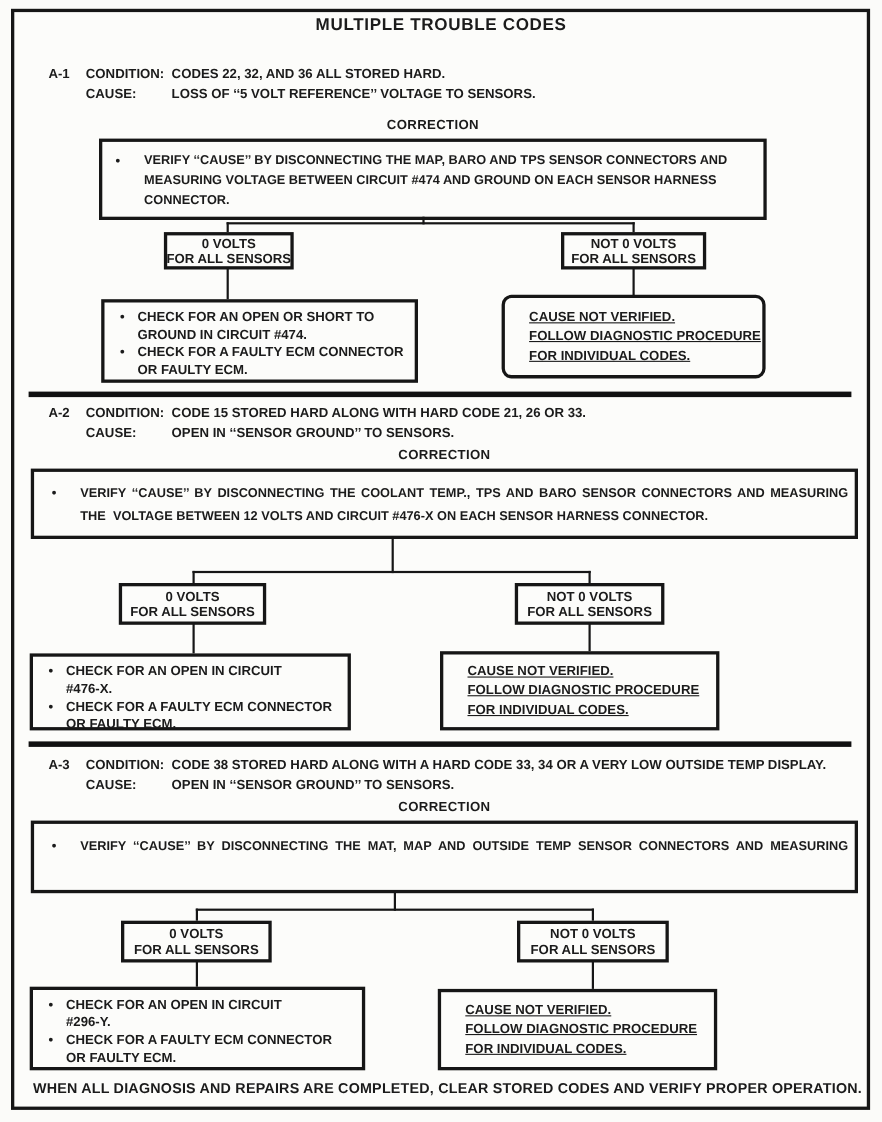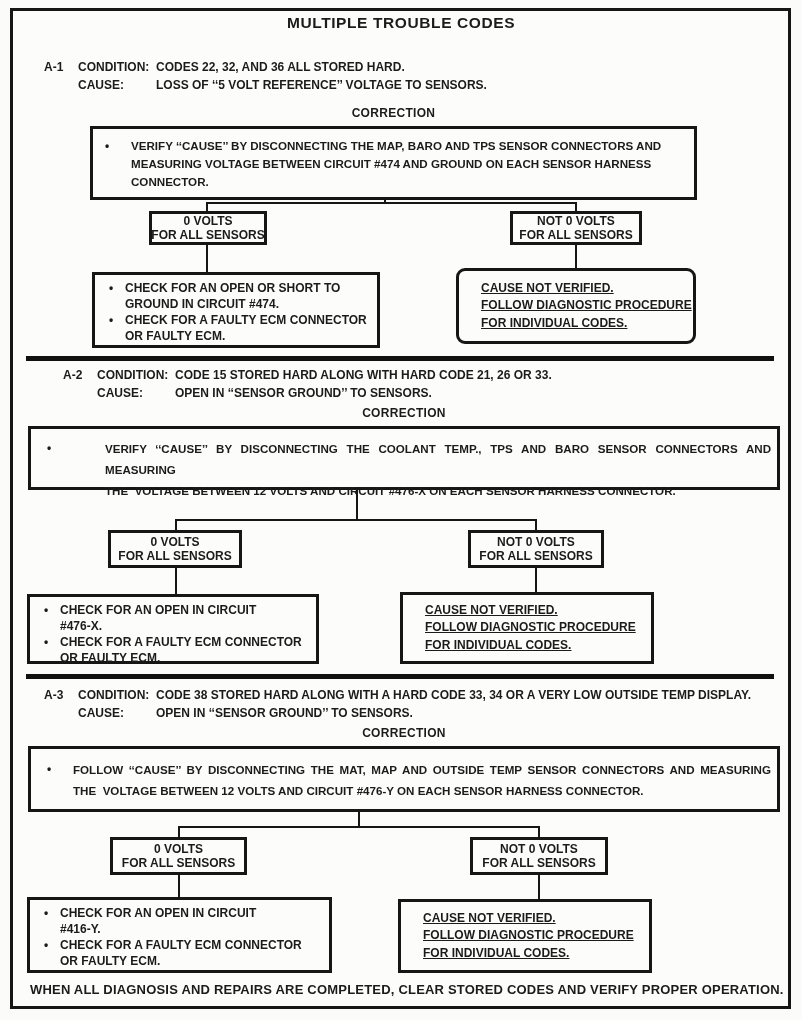--- a/index.html
+++ b/index.html
@@ -114,33 +114,33 @@
   <div class="obox oright rnd" style="left:456px;top:268px;width:240px;height:76px;">
     <span class="ln">CAUSE NOT VERIFIED.</span>
     <span class="ln">FOLLOW DIAGNOSTIC PROCEDURE</span>
     <span class="ln">FOR INDIVIDUAL CODES.</span>
   </div>
 
   <div class="divider" style="left:26px;top:356px;width:748px;"></div>
 </div>
 
 <div>
-  <div class="hdr" style="left:44px;top:368px;margin-left:19px;">
+  <div class="hdr" style="left:44px;top:368px;">
     <span>A-2</span>
     <span>CONDITION:</span>
     <span>CODE 15 STORED HARD ALONG WITH HARD CODE 21, 26 OR 33.</span>
     <span></span>
     <span>CAUSE:</span>
     <span>OPEN IN ‘‘SENSOR GROUND’’ TO SENSORS.</span>
   </div>
   <div class="correction" style="left:28px;top:406px;width:752px;">CORRECTION</div>
 
   <div class="vbox" style="left:28px;top:426px;width:752px;height:64px;padding:9px 6px 0 16px;">
     <span class="blt" style="width:14px;margin-right:12px;line-height:21px;">•</span>
-    <div class="vlines" style="line-height:21px;margin-left:32px;">
+    <div class="vlines" style="line-height:21px;">
       <span class="ln j">VERIFY ‘‘CAUSE’’ BY DISCONNECTING THE COOLANT TEMP., TPS AND BARO SENSOR CONNECTORS AND MEASURING</span>
       <span class="ln">THE &nbsp;VOLTAGE BETWEEN 12 VOLTS AND CIRCUIT #476-X ON EACH SENSOR HARNESS CONNECTOR.</span>
     </div>
   </div>
 
   <div class="conn" style="left:356px;top:488px;width:2px;height:33px;"></div>
   <div class="conn" style="left:175px;top:519px;width:362px;height:2px;"></div>
   <div class="conn" style="left:175px;top:519px;width:2px;height:12px;"></div>
   <div class="conn" style="left:535px;top:519px;width:2px;height:12px;"></div>
 
@@ -189,22 +189,21 @@
     <span>CODE 38 STORED HARD ALONG WITH A HARD CODE 33, 34 OR A VERY LOW OUTSIDE TEMP DISPLAY.</span>
     <span></span>
     <span>CAUSE:</span>
     <span>OPEN IN ‘‘SENSOR GROUND’’ TO SENSORS.</span>
   </div>
   <div class="correction" style="left:28px;top:726px;width:752px;">CORRECTION</div>
 
   <div class="vbox" style="left:28px;top:746px;width:752px;height:66px;padding:10px 6px 0 16px;">
     <span class="blt" style="width:14px;margin-right:12px;line-height:21px;">•</span>
     <div class="vlines" style="line-height:21px;">
-      <span class="ln j">FOLLOW ‘‘CAUSE’’ BY DISCONNECTING THE MAT, MAP AND OUTSIDE TEMP SENSOR CONNECTORS AND MEASURING</span>
-      <span class="ln">THE &nbsp;VOLTAGE BETWEEN 12 VOLTS AND CIRCUIT #476-Y ON EACH SENSOR HARNESS CONNECTOR.</span>
+      <span class="ln j">VERIFY ‘‘CAUSE’’ BY DISCONNECTING THE MAT, MAP AND OUTSIDE TEMP SENSOR CONNECTORS AND MEASURING</span>
     </div>
   </div>
 
   <div class="conn" style="left:358px;top:810px;width:2px;height:18px;"></div>
   <div class="conn" style="left:178px;top:826px;width:362px;height:2px;"></div>
   <div class="conn" style="left:178px;top:826px;width:2px;height:12px;"></div>
   <div class="conn" style="left:538px;top:826px;width:2px;height:12px;"></div>
 
   <div class="bbox" style="left:110px;top:837px;width:137px;height:38px;">
     <span class="ln">0 VOLTS</span>
@@ -216,21 +215,21 @@
   </div>
 
   <div class="conn" style="left:178px;top:873px;width:2px;height:26px;"></div>
   <div class="conn" style="left:538px;top:873px;width:2px;height:28px;"></div>
 
   <div class="obox" style="left:27px;top:897px;width:305px;height:76px;">
     <div class="item">
       <span class="blt" style="line-height:16px;">•</span>
       <div class="ilines">
         <span class="ln">CHECK FOR AN OPEN IN CIRCUIT</span>
-        <span class="ln">#416-Y.</span>
+        <span class="ln">#296-Y.</span>
       </div>
     </div>
     <div class="item">
       <span class="blt" style="line-height:16px;">•</span>
       <div class="ilines">
         <span class="ln">CHECK FOR A FAULTY ECM CONNECTOR</span>
         <span class="ln">OR FAULTY ECM.</span>
       </div>
     </div>
   </div>

